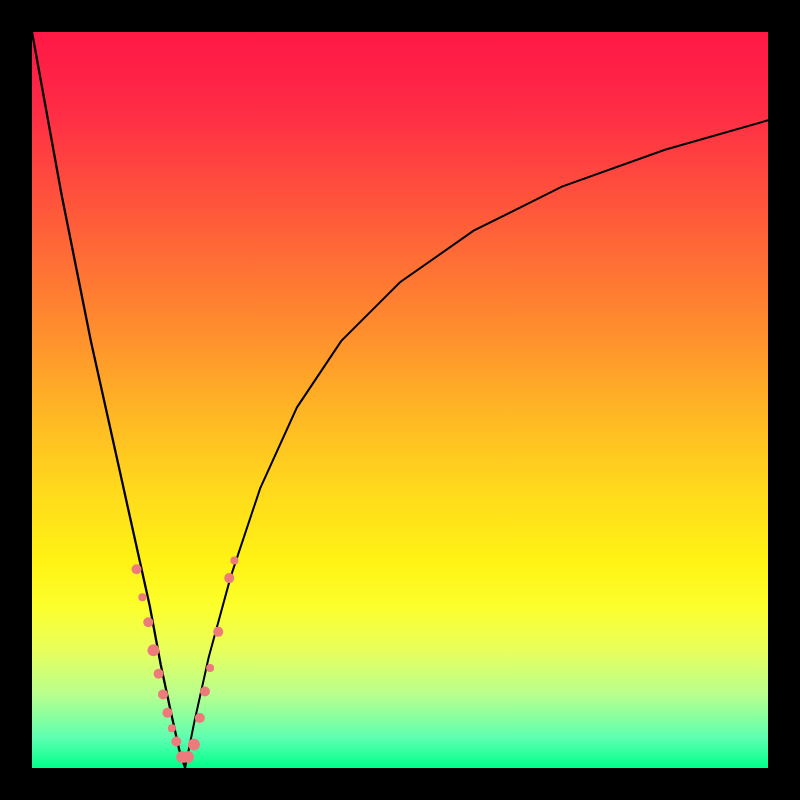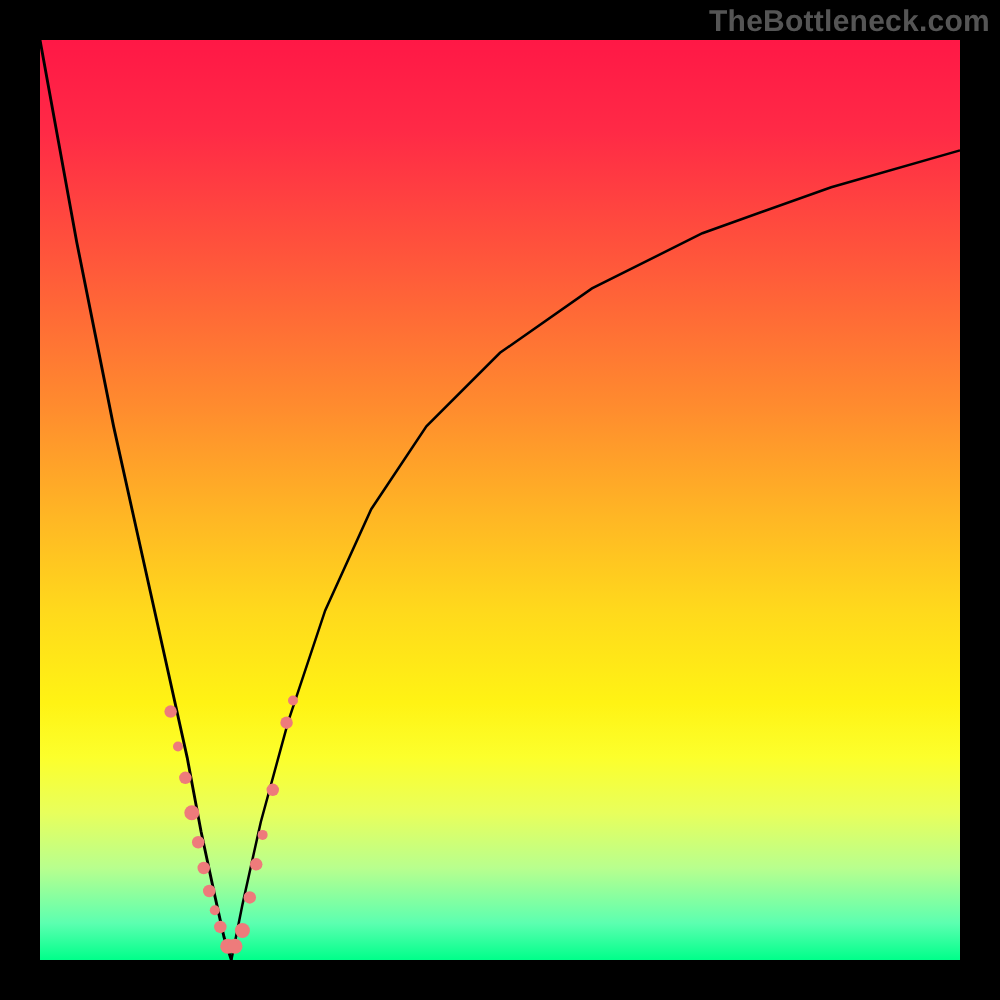--- a/index.html
+++ b/index.html
@@ -58,21 +58,20 @@
     top: 0;
     width: 736px;
     height: 736px;
     overflow: visible;
   }
 </style>
 </head>
 <body>
 
 <div class="frame">
-  <div class="watermark">TheBottleneck.com</div>
   <div class="plot">
     <svg class="curves" viewBox="0 0 736 736" preserveAspectRatio="none">
       <path id="left-branch-path" fill="none" stroke="#000" stroke-width="2.3" d="M0.00 0.00 L14.72 80.96 L29.44 161.92 L44.16 235.52 L58.88 309.12 L73.60 375.36 L88.32 441.60 L103.04 507.84 L117.76 574.08 L128.80 632.96 L139.84 684.48 L147.20 717.60 L153.09 736.00"></path>
       <path id="right-branch-path" fill="none" stroke="#000" stroke-width="2" d="M153.09 736.00 L161.92 691.84 L176.64 625.60 L198.72 544.64 L228.16 456.32 L264.96 375.36 L309.12 309.12 L368.00 250.24 L441.60 198.72 L529.92 154.56 L632.96 117.76 L736.00 88.32"></path>
       <g id="marker-group">
           <circle cx="104.51" cy="537.28" r="5.00" fill="#ee7b7b"></circle>
           <circle cx="110.40" cy="565.25" r="4.00" fill="#ee7b7b"></circle>
           <circle cx="116.29" cy="590.27" r="5.00" fill="#ee7b7b"></circle>
           <circle cx="121.44" cy="618.24" r="6.00" fill="#ee7b7b"></circle>
           <circle cx="126.59" cy="641.79" r="5.00" fill="#ee7b7b"></circle>

